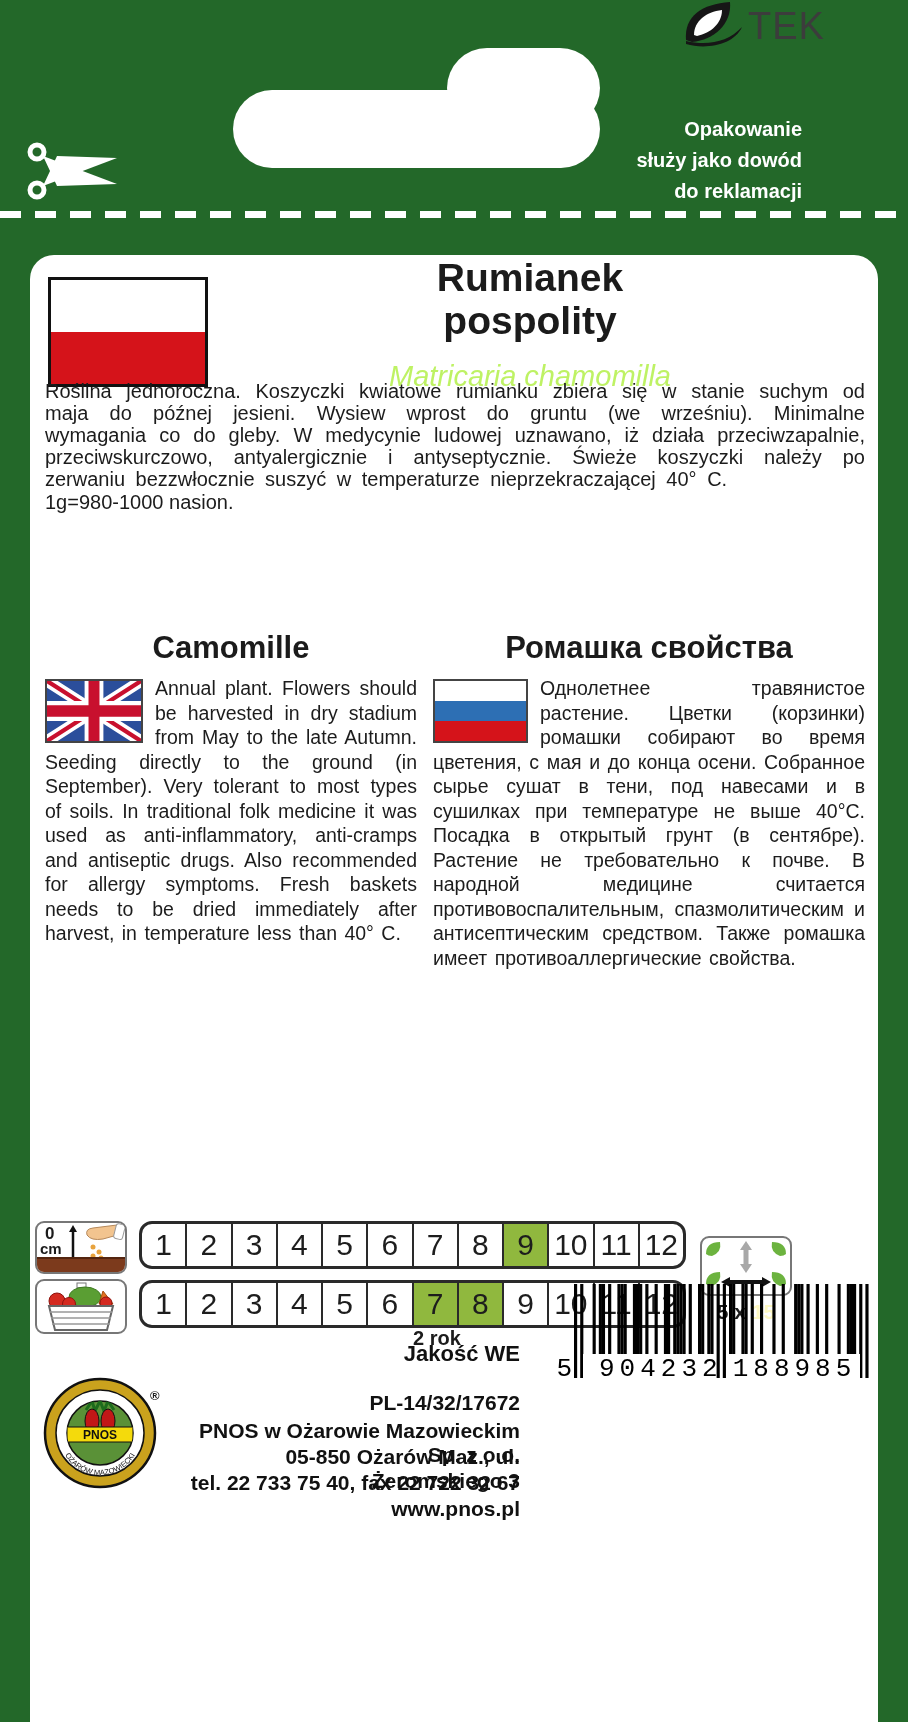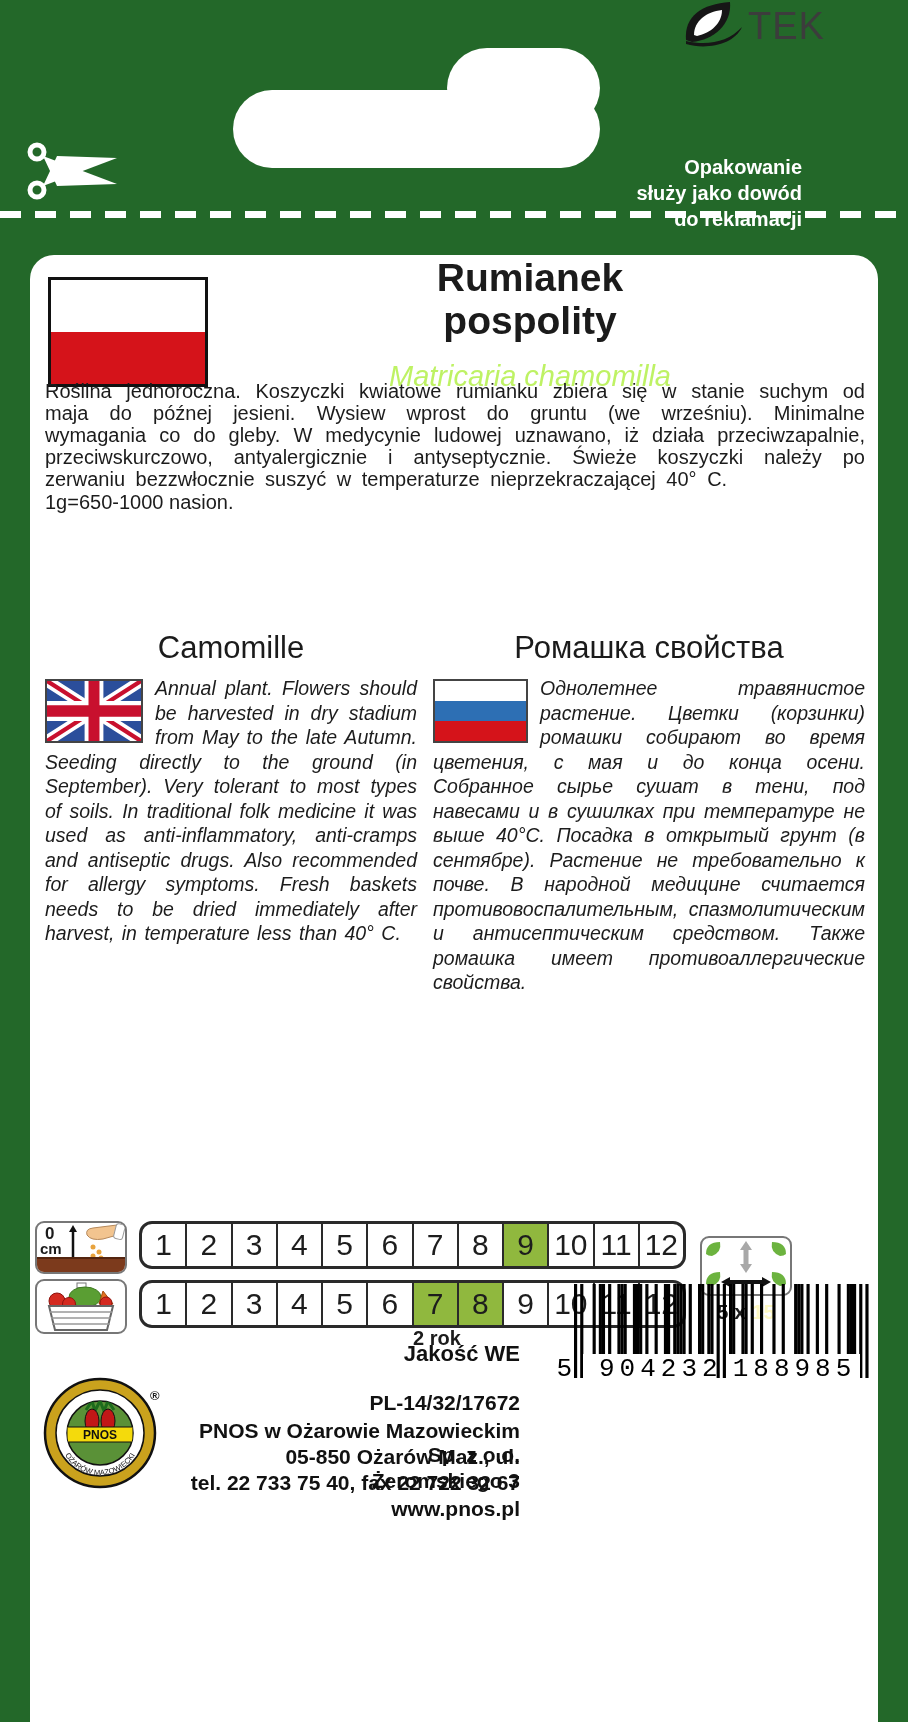--- a/index.html
+++ b/index.html
@@ -9,21 +9,21 @@
 
   
   .brand{position:absolute;top:0;right:70px;}
   .hang-tab{position:absolute;background:#fff;}
   .hang-tab.a{left:233px;top:90px;width:367px;height:78px;border-radius:40px;}
   .hang-tab.b{left:447px;top:48px;width:153px;height:80px;border-radius:40px;}
   .scissors{position:absolute;left:25px;top:140px;}
   .cutline{position:absolute;left:0;top:211px;width:100%;height:7px;
            background:repeating-linear-gradient(90deg,#fff 0 21px,transparent 21px 35px);}
   .claim{position:absolute;top:114px;right:106px;text-align:right;color:#fff;
-         font-weight:bold;font-size:20px;line-height:26px;white-space:pre-line;margin-top:40px;}
+         font-weight:bold;font-size:20px;line-height:31px;white-space:pre-line;}
 
   
   .card{position:absolute;left:30px;top:255px;width:848px;height:1467px;background:#fff;
         border-radius:24px 24px 0 0;}
 
   .flag-pl{position:absolute;left:48px;top:277px;width:160px;height:110px;border:3px solid #111;}
   .flag-pl .w{height:50%;background:#fff;}
   .flag-pl .r{height:50%;background:#d5131a;}
 
   .title-block{position:absolute;left:230px;top:256px;width:600px;text-align:center;}
@@ -31,22 +31,22 @@
   .latin{font-size:29px;font-style:italic;margin-top:18px;color:#bef264;}
 
   .pl-block{position:absolute;left:45px;top:380px;width:820px;}
   .pl-par{font-size:20px;line-height:22px;text-align:justify;word-spacing:5px;margin:0;}
   .seed-count{font-size:20px;line-height:22px;margin-top:1px;}
 
   .cols{position:absolute;left:45px;top:630px;width:820px;display:flex;gap:16px;}
   .col{}
   .col-en{width:372px;}
   .col-ru{flex:1;}
-  .col h2{font-size:31px;font-weight:normal;text-align:center;margin:0 0 10px 0;color:#1b1b1b;}
-  .col p{font-size:19.5px;line-height:24.5px;text-align:justify;margin:0;word-spacing:2px;font-style:italic;}
+  .col h2{font-size:31px;font-weight:bold;text-align:center;margin:0 0 10px 0;color:#1b1b1b;}
+  .col p{font-size:19.5px;line-height:24.5px;text-align:justify;margin:0;word-spacing:2px;}
   .flag-uk{float:left;width:98px;height:64px;margin:3px 12px 4px 0;border:2px solid #444;}
   .flag-ru{float:left;width:95px;height:64px;margin:3px 12px 4px 0;border:2px solid #444;
            background:linear-gradient(#fff 0 33.4%,#2d6fb4 33.4% 66.7%,#d5131a 66.7%);}
 
   
   .icon-box{position:absolute;background:#fff;border:2px solid #777;border-radius:9px;overflow:hidden;}
   .depth-box{left:35px;top:1221px;width:92px;height:53px;}
   .basket-box{left:35px;top:1279px;width:92px;height:55px;}
   .d0{position:absolute;left:8px;top:1px;font-size:17px;font-weight:bold;}
   .dcm{position:absolute;left:3px;top:17px;font-size:15px;font-weight:bold;}
@@ -126,21 +126,21 @@
   </div>
 
   <div class="title-block">
     <h1 class="title">Rumianek
 pospolity</h1>
     <div class="latin">Matricaria chamomilla</div>
   </div>
 
   <div class="pl-block">
     <p class="pl-par">Roślina jednoroczna. Koszyczki kwiatowe rumianku zbiera się w stanie suchym od maja do późnej jesieni. Wysiew wprost do gruntu (we wrześniu). Minimalne wymagania co do gleby. W medycynie ludowej uznawano, iż działa przeciwzapalnie, przeciwskurczowo, antyalergicznie i antyseptycznie. Świeże koszyczki należy po zerwaniu bezzwłocznie suszyć w temperaturze nieprzekraczającej 40° C.</p>
-    <div class="seed-count">1g=650-1000 nasion.</div>
+    <div class="seed-count">1g=980-1000 nasion.</div>
   </div>
 
   <div class="cols">
     <div class="col col-en">
       <h2>Camomille</h2>
       <svg class="flag-uk" viewBox="0 0 60 36" preserveAspectRatio="none">
         <rect width="60" height="36" fill="#2b4e9b"></rect>
         <path d="M0,0 60,36 M60,0 0,36" stroke="#fff" stroke-width="7"></path>
         <path d="M0,0 60,36 M60,0 0,36" stroke="#c8102e" stroke-width="2.6"></path>
         <path d="M30,0 30,36 M0,18 60,18" stroke="#fff" stroke-width="12"></path>

